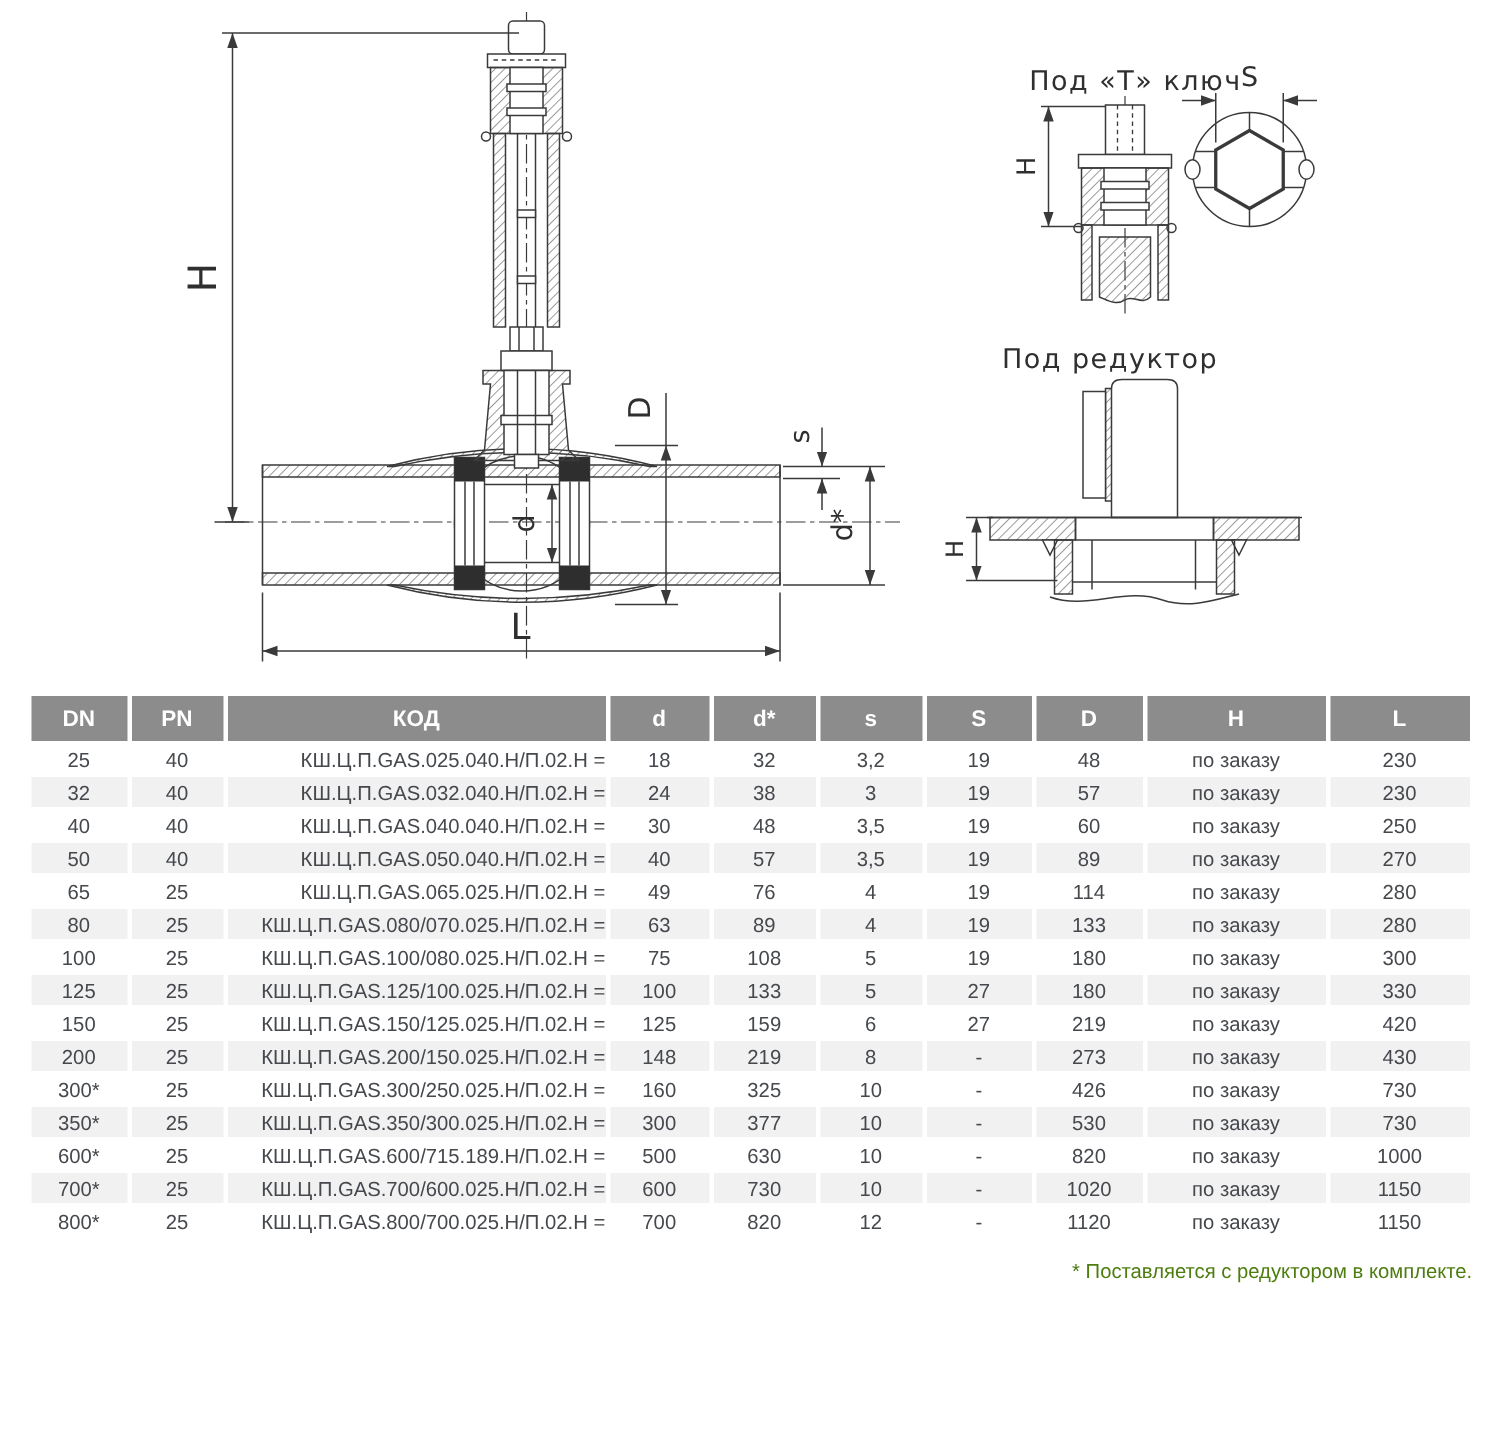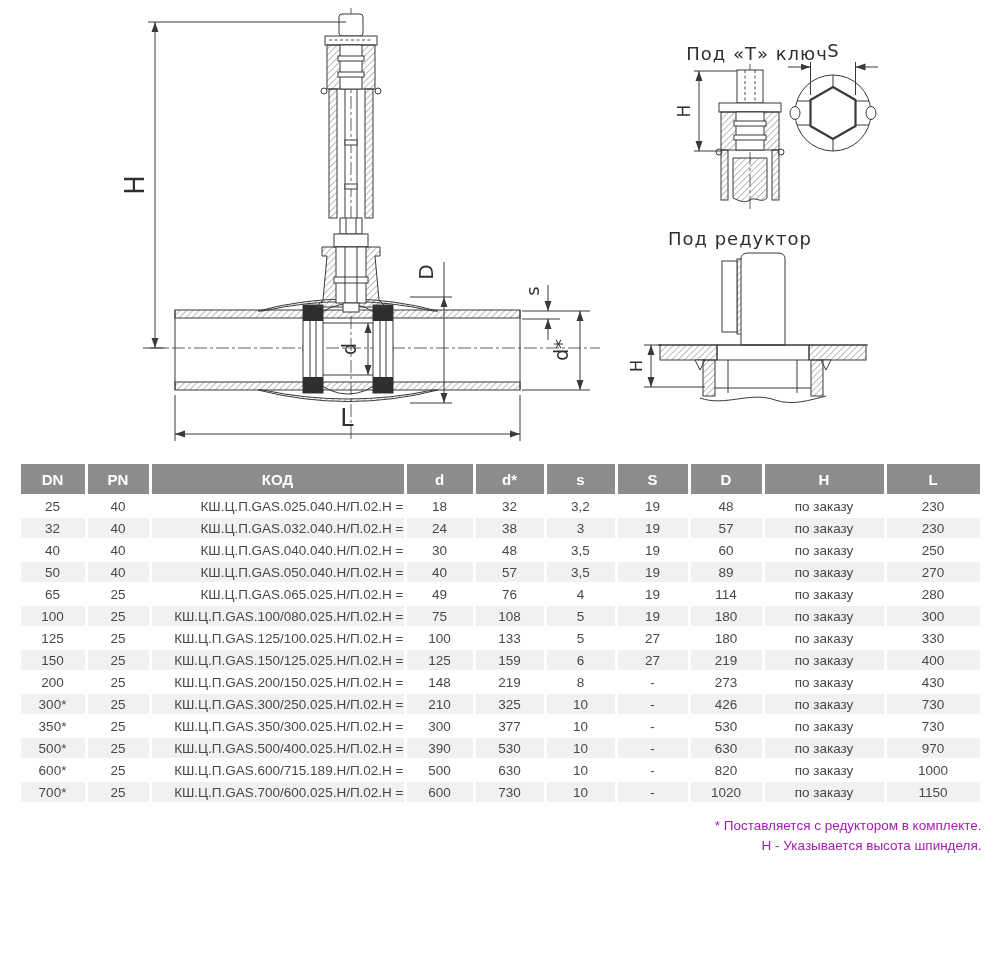--- a/index.html
+++ b/index.html
@@ -30,21 +30,21 @@
   table{width:965px; table-layout:fixed; border-collapse:separate; border-spacing:3px 2px;}
   th{background:var(--header-bg); color:var(--header-text); font-size:15px; font-weight:bold; height:30px; text-align:center; vertical-align:middle;}
   td{font-size:13.5px; color:var(--body-text); text-align:center; height:20px; vertical-align:middle; background:#fff;}
   tbody tr:nth-child(even) td{background:var(--row-alt);}
   td.code{text-align:right; padding-left:14px;}
   th:nth-child(1){width:64px;} th:nth-child(2){width:61px;} th:nth-child(3){width:252px;}
   th:nth-child(4){width:66px;} th:nth-child(5){width:68px;} th:nth-child(6){width:68px;}
   th:nth-child(7){width:70px;} th:nth-child(8){width:71px;} th:nth-child(9){width:119px;}
   th:nth-child(10){width:93px;}
 
-  .footnotes{width:963px; margin:12px auto 0 auto; text-align:right; font-size:13.5px; color:#a21caf; line-height:1.45;}
+  .footnotes{width:963px; margin:12px auto 0 auto; text-align:right; font-size:13.5px; color:#4d7c0f; line-height:1.45;}
 </style>
 </head>
 <body>
 
 <div class="page">
 
   <svg class="drawings" width="1000" height="458" viewBox="0 0 1000 458">
     <defs>
       <pattern id="hatch" width="4.5" height="4.5" patternUnits="userSpaceOnUse" patternTransform="rotate(45)">
         <line class="hl" x1="0" y1="0" x2="0" y2="4.5"></line>
@@ -303,20 +303,32 @@
             <td class="code">КШ.Ц.П.GAS.065.025.Н/П.02.Н =</td>
             <td>49</td>
             <td>76</td>
             <td>4</td>
             <td>19</td>
             <td>114</td>
             <td>по заказу</td>
             <td>280</td>
           </tr>
           <tr>
+            <td>80</td>
+            <td>25</td>
+            <td class="code">КШ.Ц.П.GAS.080/070.025.Н/П.02.Н =</td>
+            <td>63</td>
+            <td>89</td>
+            <td>4</td>
+            <td>19</td>
+            <td>133</td>
+            <td>по заказу</td>
+            <td>280</td>
+          </tr>
+          <tr>
             <td>100</td>
             <td>25</td>
             <td class="code">КШ.Ц.П.GAS.100/080.025.Н/П.02.Н =</td>
             <td>75</td>
             <td>108</td>
             <td>5</td>
             <td>19</td>
             <td>180</td>
             <td>по заказу</td>
             <td>300</td>
@@ -336,71 +348,59 @@
           <tr>
             <td>150</td>
             <td>25</td>
             <td class="code">КШ.Ц.П.GAS.150/125.025.Н/П.02.Н =</td>
             <td>125</td>
             <td>159</td>
             <td>6</td>
             <td>27</td>
             <td>219</td>
             <td>по заказу</td>
-            <td>400</td>
+            <td>420</td>
           </tr>
           <tr>
             <td>200</td>
             <td>25</td>
             <td class="code">КШ.Ц.П.GAS.200/150.025.Н/П.02.Н =</td>
             <td>148</td>
             <td>219</td>
             <td>8</td>
             <td>-</td>
             <td>273</td>
             <td>по заказу</td>
             <td>430</td>
           </tr>
           <tr>
             <td>300*</td>
             <td>25</td>
             <td class="code">КШ.Ц.П.GAS.300/250.025.Н/П.02.Н =</td>
-            <td>210</td>
+            <td>160</td>
             <td>325</td>
             <td>10</td>
             <td>-</td>
             <td>426</td>
             <td>по заказу</td>
             <td>730</td>
           </tr>
           <tr>
             <td>350*</td>
             <td>25</td>
             <td class="code">КШ.Ц.П.GAS.350/300.025.Н/П.02.Н =</td>
             <td>300</td>
             <td>377</td>
             <td>10</td>
             <td>-</td>
             <td>530</td>
             <td>по заказу</td>
             <td>730</td>
           </tr>
           <tr>
-            <td>500*</td>
-            <td>25</td>
-            <td class="code">КШ.Ц.П.GAS.500/400.025.Н/П.02.Н =</td>
-            <td>390</td>
-            <td>530</td>
-            <td>10</td>
-            <td>-</td>
-            <td>630</td>
-            <td>по заказу</td>
-            <td>970</td>
-          </tr>
-          <tr>
             <td>600*</td>
             <td>25</td>
             <td class="code">КШ.Ц.П.GAS.600/715.189.Н/П.02.Н =</td>
             <td>500</td>
             <td>630</td>
             <td>10</td>
             <td>-</td>
             <td>820</td>
             <td>по заказу</td>
             <td>1000</td>
@@ -410,22 +410,33 @@
             <td>25</td>
             <td class="code">КШ.Ц.П.GAS.700/600.025.Н/П.02.Н =</td>
             <td>600</td>
             <td>730</td>
             <td>10</td>
             <td>-</td>
             <td>1020</td>
             <td>по заказу</td>
             <td>1150</td>
           </tr>
+          <tr>
+            <td>800*</td>
+            <td>25</td>
+            <td class="code">КШ.Ц.П.GAS.800/700.025.Н/П.02.Н =</td>
+            <td>700</td>
+            <td>820</td>
+            <td>12</td>
+            <td>-</td>
+            <td>1120</td>
+            <td>по заказу</td>
+            <td>1150</td>
+          </tr>
         </tbody>
     </table>
   </div>
 
   <div class="footnotes">
     <div>* Поставляется с редуктором в комплекте.</div>
-    <div>Н - Указывается высота шпинделя.</div>
   </div>
 
 </div>
 
 </body></html>

